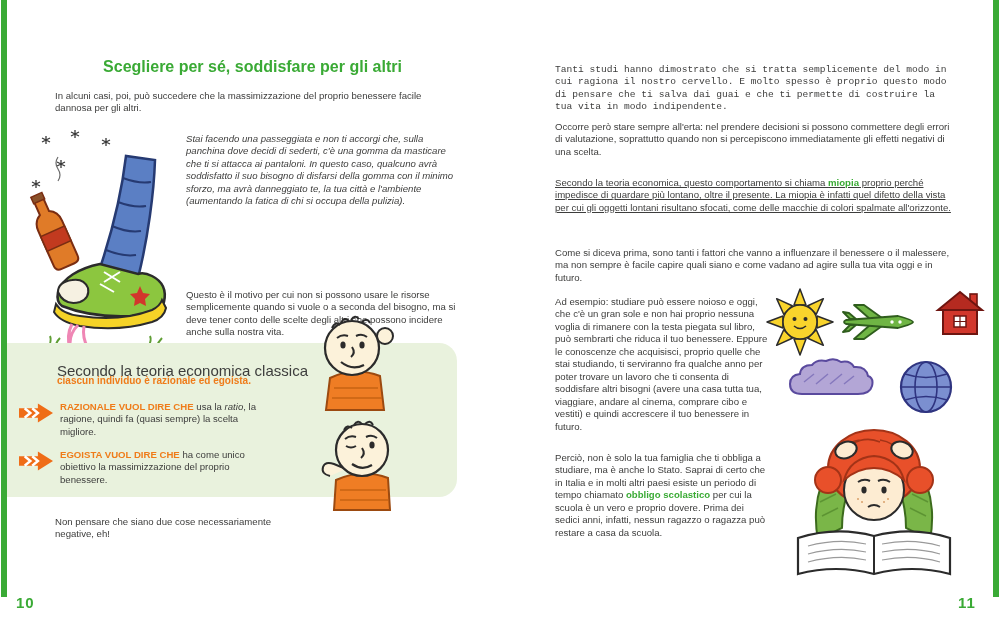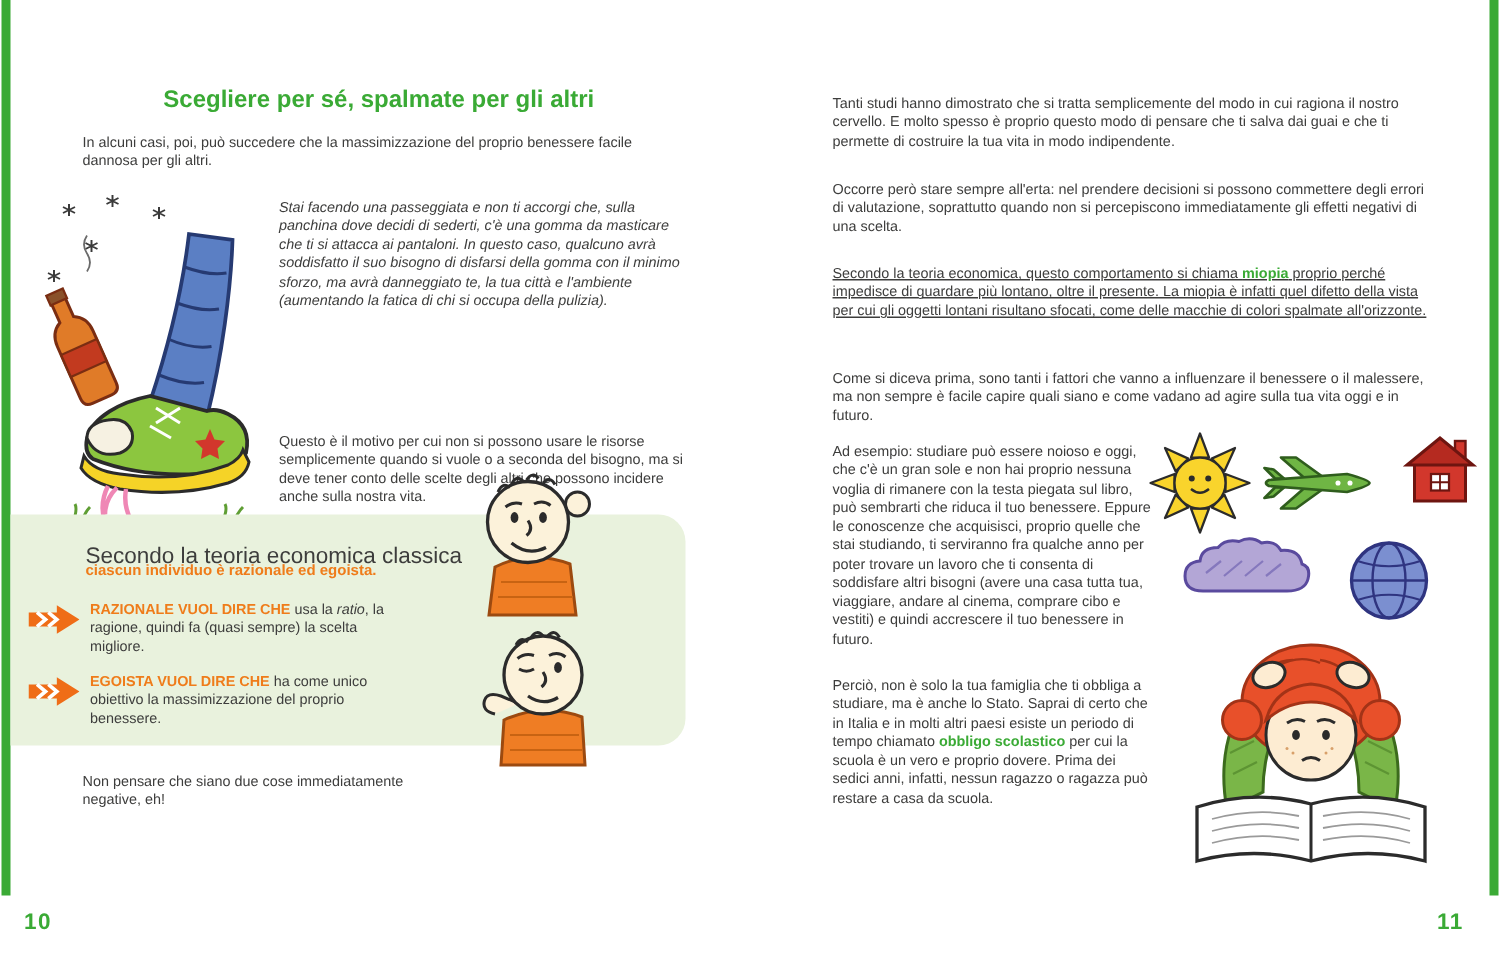--- a/index.html
+++ b/index.html
@@ -11,21 +11,21 @@
     color:var(--text,#3d3d3c);
     overflow:hidden;
   }
   :root{
     --green:#3aaa35; --orange:#ef7c1a; --box_bg:#e9f2dd; --text:#3d3d3c;
   }
   .edge-bar { position:absolute; top:0; width:6px; height:597px; background:var(--green); }
   .edge-bar.left { left:1px; }
   .edge-bar.right { right:1px; }
 
-  .page-num { position:absolute; top:594px; font-size:15px; font-weight:bold; color:var(--green); letter-spacing:1px;margin-top:12px; }
+  .page-num { position:absolute; top:594px; font-size:15px; font-weight:bold; color:var(--green); letter-spacing:1px; }
   .pn-left { left:16px; }
   .pn-right { left:958px; }
 
   .body { font-size:9.6px; line-height:1.3; color:var(--text); }
   .it { font-style:italic; }
   .lead { color:var(--orange); font-weight:bold; }
   .bold-green { color:var(--green); font-weight:bold; }
   .bold-green-it { color:var(--green); font-weight:bold; }
 
   .title {
@@ -46,21 +46,21 @@
   .def { position:absolute; display:flex; gap:7px; align-items:flex-start; }
   .def1 { left:12px; top:58px;  width:250px; }
   .def2 { left:12px; top:106px; width:255px; }
   .def .arrow { flex:0 0 auto; margin-top:2px; }
   .def .body { width:200px; }
 
   .face1 { position:absolute; left:308px; top:314px; width:92px; height:98px; }
   .face2 { position:absolute; left:316px; top:418px; width:92px; height:94px; }
   .note  { position:absolute; left:55px; top:516px; width:255px; }
 
-  .rp1 { position:absolute; left:555px; top:64px;  width:398px; }
+  .rp1 { position:absolute; left:555px; top:64px;  width:398px;font-family:Liberation Mono, monospace; }
   .rp2 { position:absolute; left:555px; top:121px; width:398px; }
   .rp3 { position:absolute; left:555px; top:177px; width:398px;text-decoration:underline; }
   .rp4 { position:absolute; left:555px; top:247px; width:398px; }
   .rp5 { position:absolute; left:555px; top:296px; width:215px; }
   .rp6 { position:absolute; left:555px; top:452px; width:212px; }
 
   .ill { display:block; }
   .sun   { position:absolute; left:764px; top:286px; width:72px; height:72px; }
   .plane { position:absolute; left:842px; top:300px; width:74px; height:44px; }
   .house { position:absolute; left:934px; top:288px; width:52px; height:50px; }
@@ -70,21 +70,21 @@
   svg { display:block; width:100%; height:100%; }
 </style>
 </head>
 <body>
 
 <div class="edge-bar left"></div>
 <div class="edge-bar right"></div>
 
 <section>
 
-  <h1 class="title">Scegliere per sé, spalmate per gli altri</h1>
+  <h1 class="title">Scegliere per sé, soddisfare per gli altri</h1>
 
   <p class="body intro">In alcuni casi, poi, può succedere che la massimizzazione del proprio benessere facile dannosa per gli altri.</p>
 
   <figure class="ill shoe">
     <svg viewBox="0 0 155 228" aria-hidden="true">
       <g stroke="#3a3a3a" stroke-width="1.3" fill="none">
         <g transform="translate(18,14)">
             <path d="M-4,-2 L4,2 M-4,2 L4,-2 M0,-4 L0,4"></path>
           </g>
         <g transform="translate(47,8)">
@@ -169,21 +169,21 @@
       <circle cx="46" cy="32" r="26" fill="#fcf2da" stroke="#2b2b2b" stroke-width="2.2"></circle>
       <path d="M28,12 q3,-6 8,-2 M38,7 q4,-6 8,-1 M49,6 q5,-5 8,1" stroke="#2b2b2b" stroke-width="2" fill="none"></path>
       <path d="M29,21 q5,-4 11,-2 M50,19 q6,-3 11,1" stroke="#2b2b2b" stroke-width="2" fill="none"></path>
       <path d="M30,28 q5,3 10,0" stroke="#2b2b2b" stroke-width="2" fill="none"></path>
       <ellipse cx="56" cy="27" rx="2.6" ry="3.6" fill="#2b2b2b"></ellipse>
       <path d="M46,30 q4,6 -1,10" stroke="#2b2b2b" stroke-width="2" fill="none"></path>
       <path d="M36,46 q10,7 20,1" stroke="#2b2b2b" stroke-width="2.2" fill="none"></path>
     </svg>
   </figure>
 
-  <p class="body note">Non pensare che siano due cose immediatamente negative, eh!</p>
+  <p class="body note">Non pensare che siano due cose necessariamente negative, eh!</p>
 
   <div class="page-num pn-left">10</div>
 </section>
 
 <section>
 
   <p class="body rp1">Tanti studi hanno dimostrato che si tratta semplicemente del modo in cui ragiona il nostro cervello. E molto spesso è proprio questo modo di pensare che ti salva dai guai e che ti permette di costruire la tua vita in modo indipendente.</p>
   <p class="body rp2">Occorre però stare sempre all'erta: nel prendere decisioni si possono commettere degli errori di valutazione, soprattutto quando non si percepiscono immediatamente gli effetti negativi di una scelta.</p>
 
   <p class="body rp3"><span>Secondo la teoria economica, questo comportamento si chiama </span><span class="bold-green">miopia</span><span> proprio perché impedisce di guardare più lontano, oltre il presente. La miopia è infatti quel difetto della vista per cui gli oggetti lontani risultano sfocati, come delle macchie di colori spalmate all'orizzonte.</span></p>

